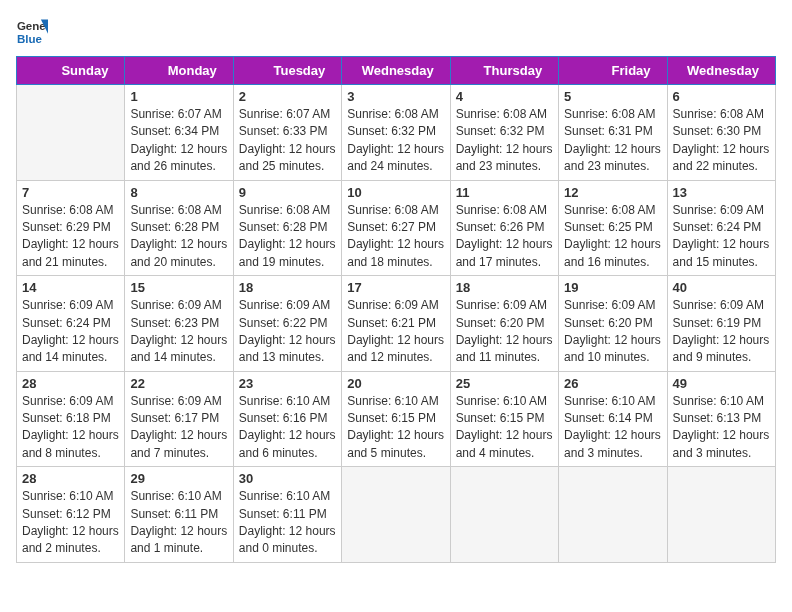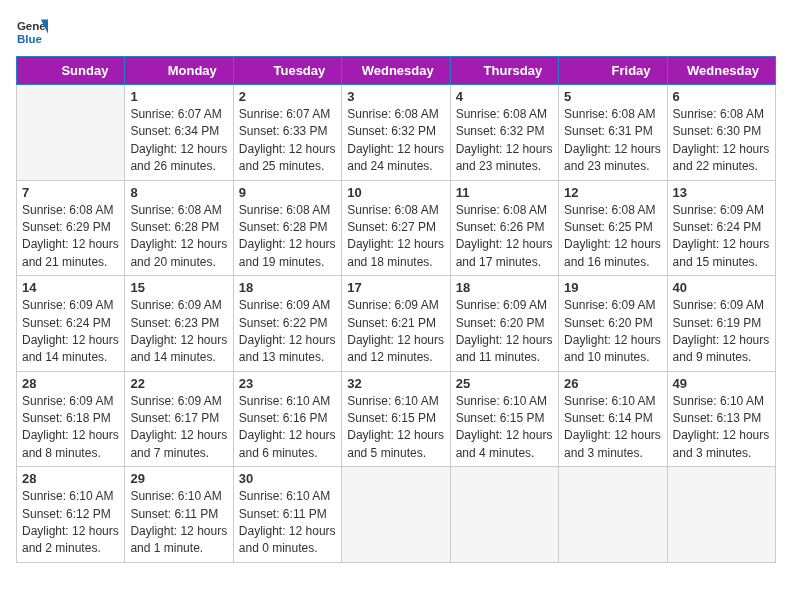--- a/index.html
+++ b/index.html
@@ -198,21 +198,21 @@
         </td>
         <td>
           <span class="day-num">22</span>
           <div class="day-info">Sunrise: 6:09 AM<br>Sunset: 6:17 PM<br>Daylight: 12 hours and 7 minutes.</div>
         </td>
         <td>
           <span class="day-num">23</span>
           <div class="day-info">Sunrise: 6:10 AM<br>Sunset: 6:16 PM<br>Daylight: 12 hours and 6 minutes.</div>
         </td>
         <td>
-          <span class="day-num">32</span>
+          <span class="day-num">20</span>
           <div class="day-info">Sunrise: 6:10 AM<br>Sunset: 6:15 PM<br>Daylight: 12 hours and 5 minutes.</div>
         </td>
         <td>
           <span class="day-num">25</span>
           <div class="day-info">Sunrise: 6:10 AM<br>Sunset: 6:15 PM<br>Daylight: 12 hours and 4 minutes.</div>
         </td>
         <td>
           <span class="day-num">26</span>
           <div class="day-info">Sunrise: 6:10 AM<br>Sunset: 6:14 PM<br>Daylight: 12 hours and 3 minutes.</div>
         </td>

